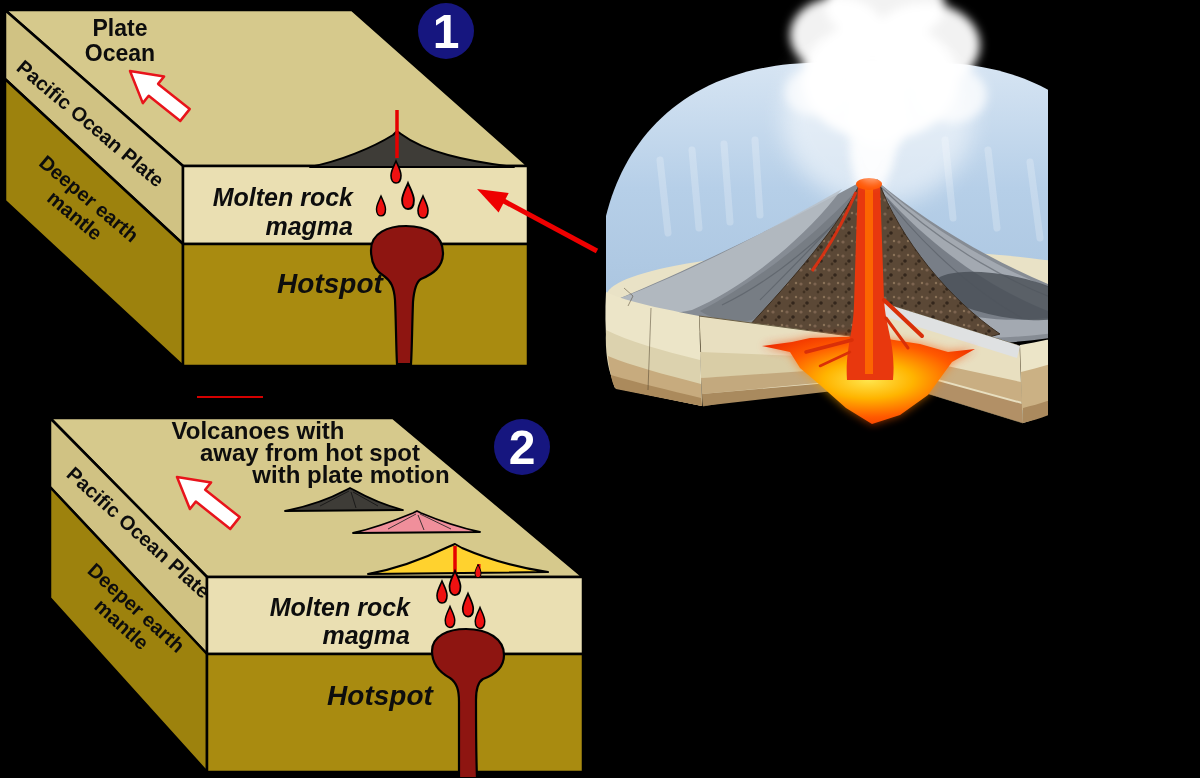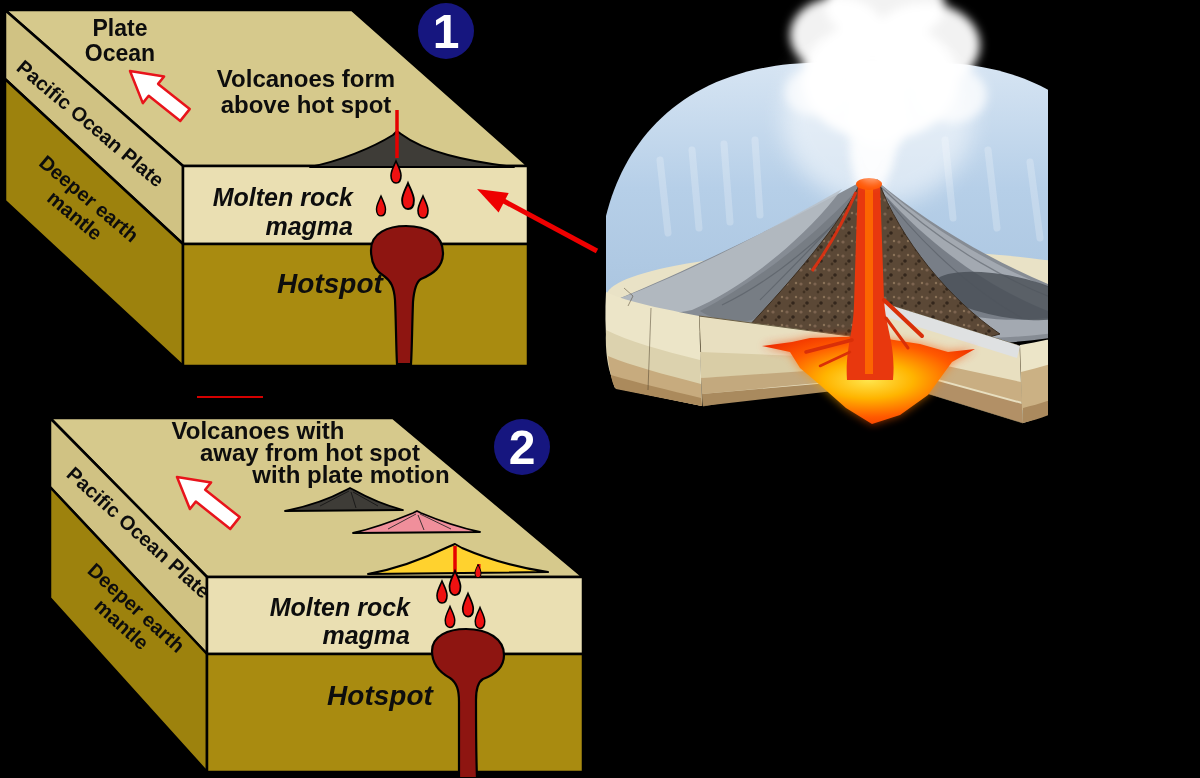--- a/index.html
+++ b/index.html
@@ -227,24 +227,20 @@
         <ellipse cx="872" cy="155" rx="20" ry="28" opacity="0.5"></ellipse>
       </g>
     </g>
   </svg>
 
   <div class="lbl plate-motion">
     <div>Plate</div>
     <div>Ocean</div>
   </div>
 
-  <div class="lbl cap1">
-    <div>Volcanoes form</div>
-    <div>above hot spot</div>
-  </div>
 
   <div class="lbl side-plate-1">Pacific Ocean Plate</div>
 
   <div class="lbl side-mantle-1">
     <div>Deeper earth</div>
     <div>mantle</div>
   </div>
 
   <div class="lbl bi molten-1">
     <div>Molten rock</div>

